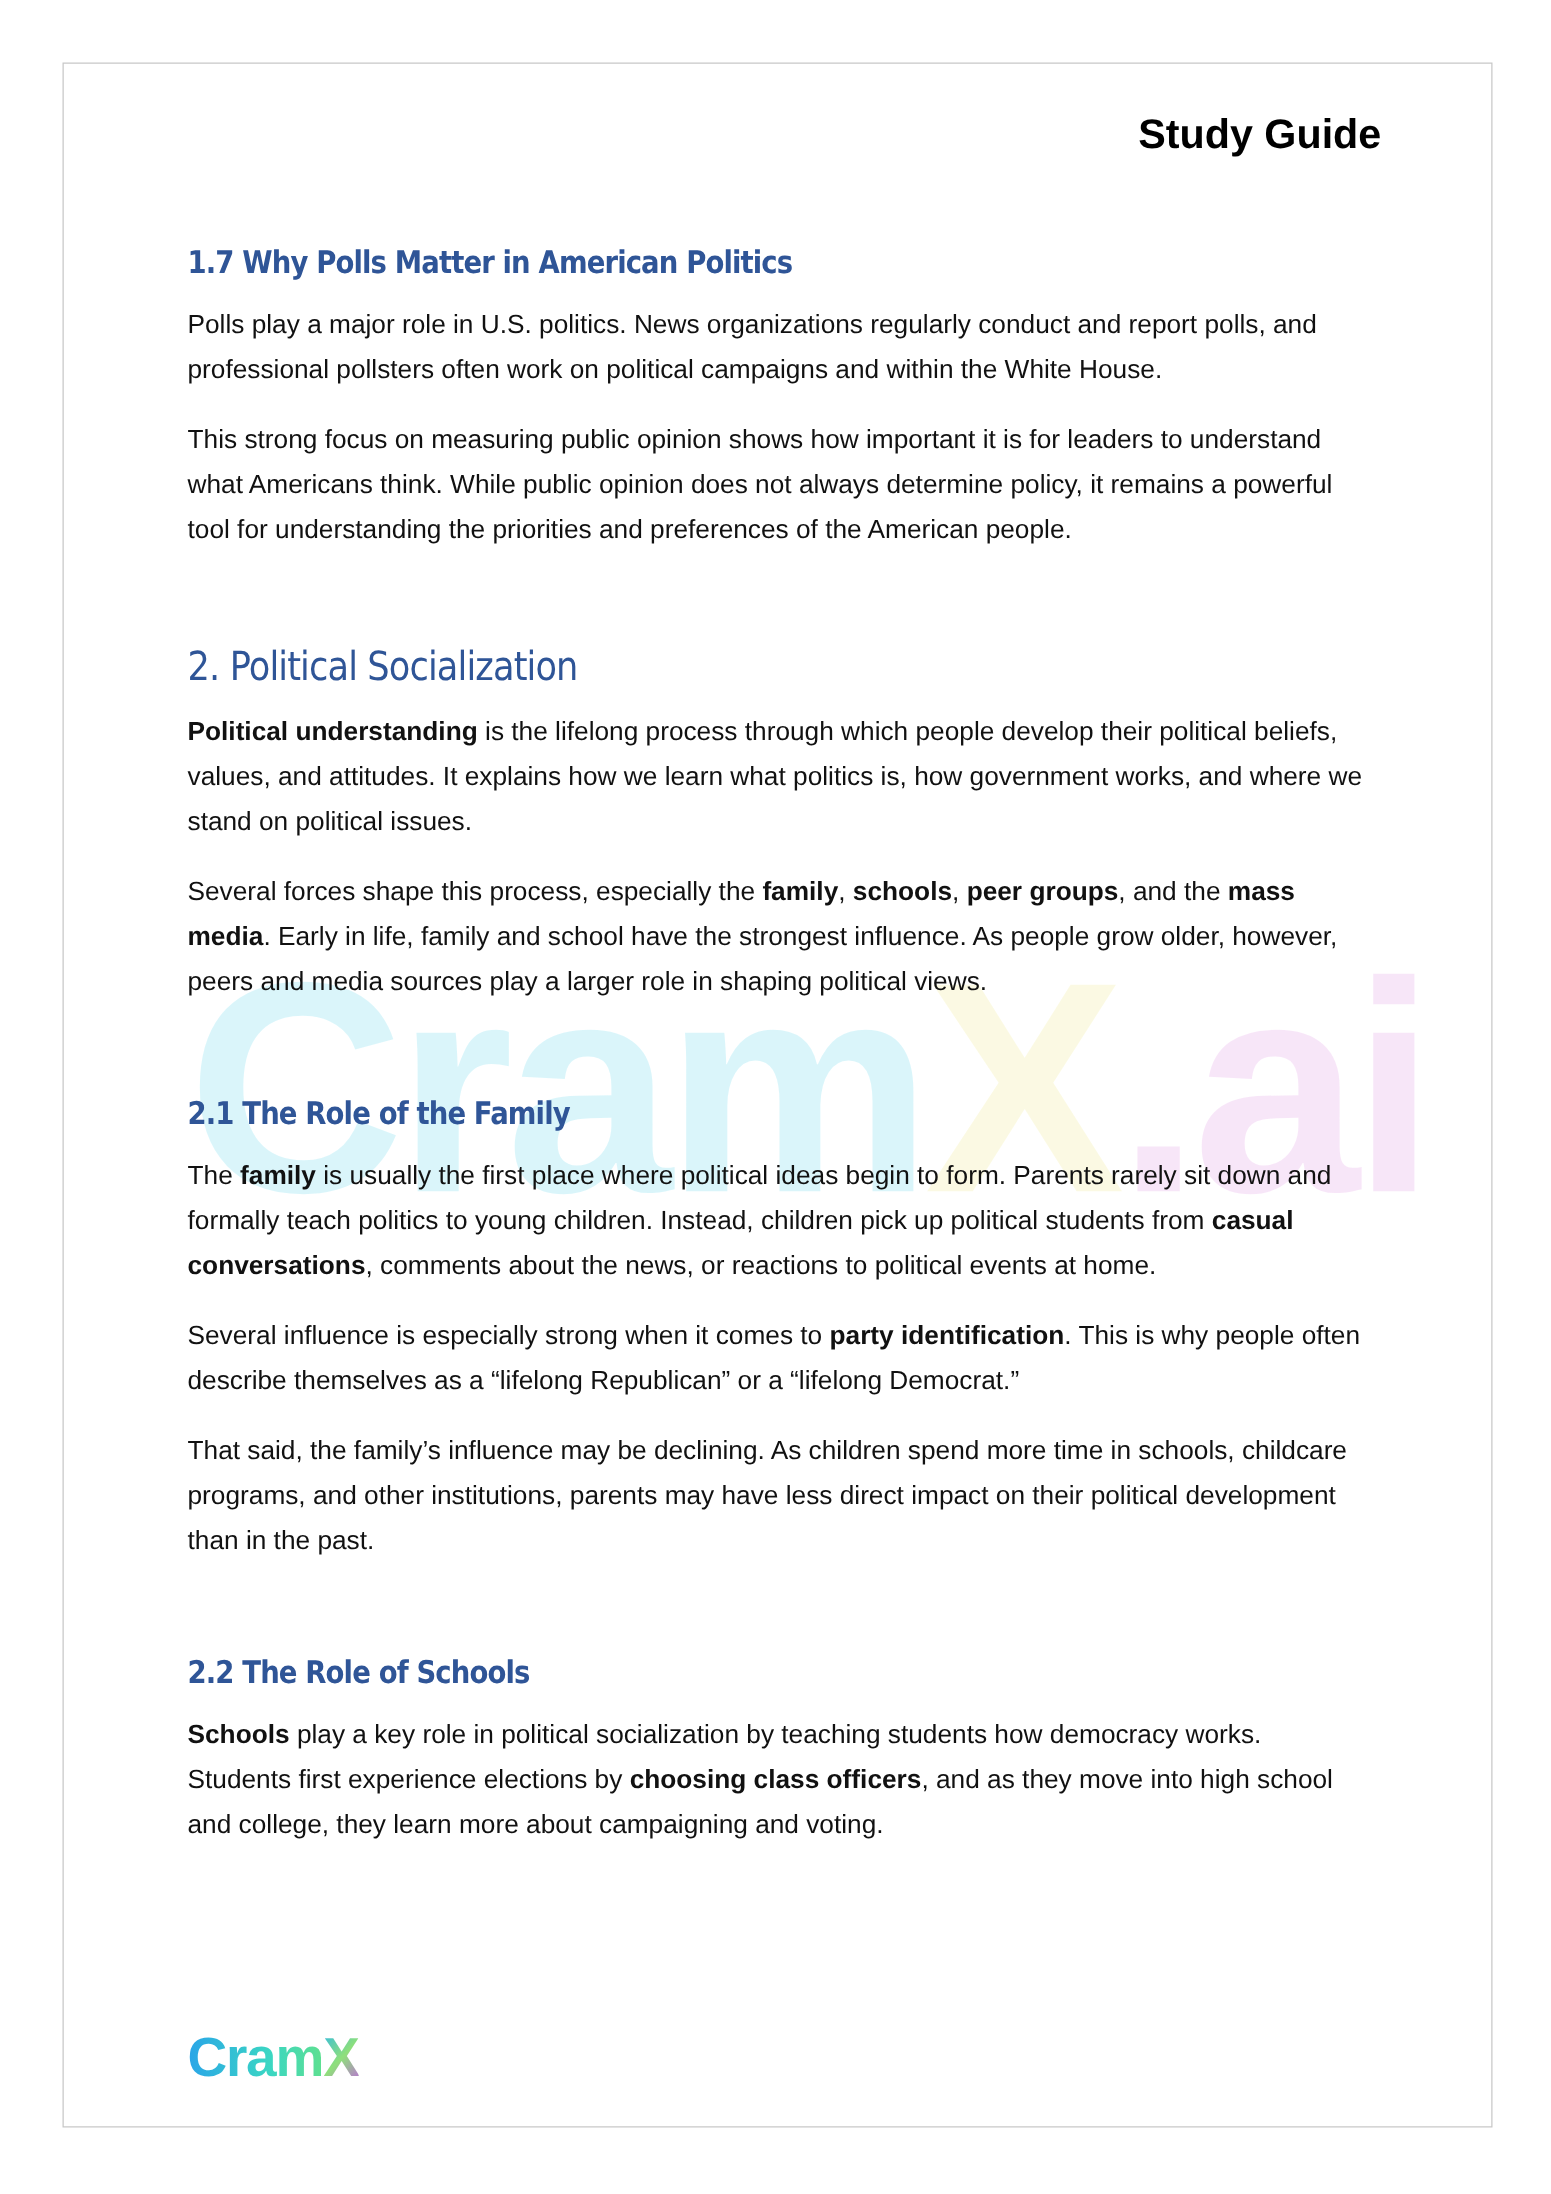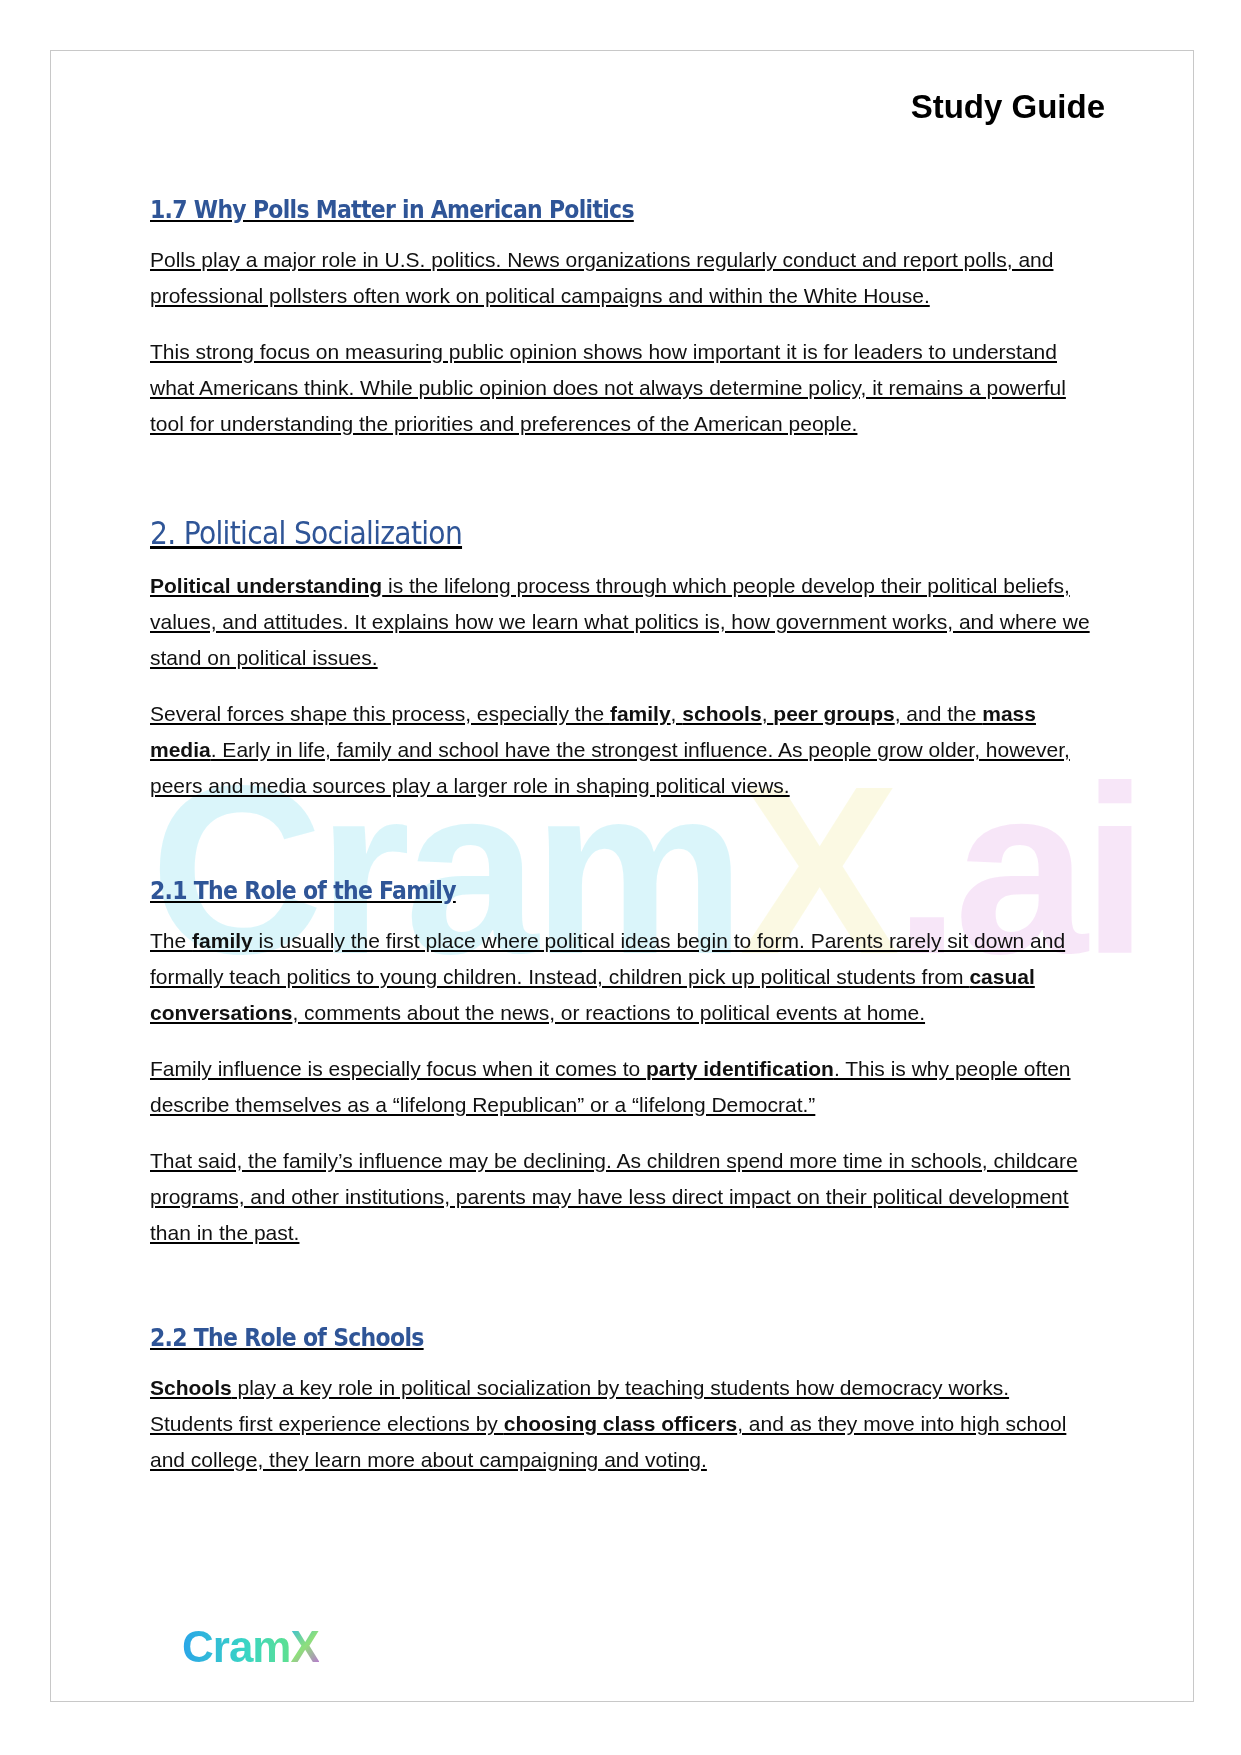--- a/index.html
+++ b/index.html
@@ -1,29 +1,29 @@
 <!DOCTYPE html>
 <html><head>
 <meta charset="utf-8">
 <style>
   html, body { margin: 0; padding: 0; background: #ffffff; }
   body { width: 1241px; height: 1755px; position: relative; overflow: hidden; font-family: "Liberation Sans", sans-serif; }
   .page-frame { position: absolute; left: 50px; top: 50px; width: 1144px; height: 1652px; border: 1px solid #c8c8c8; box-sizing: border-box; background: #fff; }
   .header-title { position: absolute; right: 136px; top: 88px; font-size: 33px; font-weight: bold; color: #000; font-family: "Liberation Sans", sans-serif; }
-  .content { position: absolute; left: 150px; top: 195px; width: 940px; z-index: 2; text-decoration: underline; }
+  .content { position: absolute; left: 150px; top: 195px; width: 940px; z-index: 2; }
   h2.sub { font-family: "DejaVu Sans", sans-serif; font-size: 25px; font-weight: bold; color: #2f5597; margin: 0 0 18px 0; letter-spacing: -0.8px; transform: scaleX(0.88); transform-origin: left; white-space: nowrap; }
   h1.main { font-family: "DejaVu Sans", sans-serif; font-size: 32px; font-weight: normal; color: #2f5597; margin: 0 0 16px 0; letter-spacing: -0.8px; transform: scaleX(0.88); transform-origin: left; white-space: nowrap; }
   p { font-size: 21px; line-height: 36px; color: #111; margin: 0 0 20px 0; }
   b { font-weight: bold; }
   .gap-md { height: 52px; }
   .watermark { position: absolute; left: 150px; top: 770px; width: 950px; height: 200px; z-index: 1; font-family: Liberation Sans, sans-serif; font-weight: bold; font-size: 240px; line-height: 200px; letter-spacing: -6px; opacity: 0.16; white-space: nowrap; pointer-events: none; }
   .wm-c { color: #22c8e6; }
   .wm-x { color: #e9e05a; }
   .wm-ai { color: #d46ad8; }
-  .footer-logo { position: absolute; left: 150px; top: 1622px; font-family: "Liberation Sans", sans-serif; font-weight: bold; font-size: 44px; letter-spacing: -1px; margin-left: 32px; }
+  .footer-logo { position: absolute; left: 150px; top: 1622px; font-family: "Liberation Sans", sans-serif; font-weight: bold; font-size: 44px; letter-spacing: -1px; }
   .logo-cram { background: linear-gradient(90deg, #2aa5e8, #3ad6c3 60%, #5fe08f); -webkit-background-clip: text; background-clip: text; color: transparent; }
   .logo-x { background: linear-gradient(135deg, #2ab8ea, #8fe07a 50%, #c35ee6); -webkit-background-clip: text; background-clip: text; color: transparent; }
 </style>
 </head>
 <body>
 
 <div class="page-frame"></div>
 
 <div class="header-title">Study Guide</div>
 
@@ -37,21 +37,21 @@
   <p>This strong focus on measuring public opinion shows how important it is for leaders to understand what Americans think. While public opinion does not always determine policy, it remains a powerful tool for understanding the priorities and preferences of the American people.</p>
 
   <div class="gap-md"></div>
   <h1 class="main">2. Political Socialization</h1>
   <p><b>Political understanding</b><span> is the lifelong process through which people develop their political beliefs, values, and attitudes. It explains how we learn what politics is, how government works, and where we stand on political issues.</span></p>
   <p><span>Several forces shape this process, especially the </span><b>family</b><span>, </span><b>schools</b><span>, </span><b>peer groups</b><span>, and the </span><b>mass media</b><span>. Early in life, family and school have the strongest influence. As people grow older, however, peers and media sources play a larger role in shaping political views.</span></p>
 
   <div class="gap-md"></div>
   <h2 class="sub">2.1 The Role of the Family</h2>
   <p><span>The </span><b>family</b><span> is usually the first place where political ideas begin to form. Parents rarely sit down and formally teach politics to young children. Instead, children pick up political students from </span><b>casual conversations</b><span>, comments about the news, or reactions to political events at home.</span></p>
-  <p><span>Family influence is especially focus when it comes to </span><b>party identification</b><span>. This is why people often describe themselves as a “lifelong Republican” or a “lifelong Democrat.”</span></p>
+  <p><span>Several influence is especially strong when it comes to </span><b>party identification</b><span>. This is why people often describe themselves as a “lifelong Republican” or a “lifelong Democrat.”</span></p>
   <p>That said, the family’s influence may be declining. As children spend more time in schools, childcare programs, and other institutions, parents may have less direct impact on their political development than in the past.</p>
 
   <div class="gap-md"></div>
   <h2 class="sub">2.2 The Role of Schools</h2>
   <p><b>Schools</b><span> play a key role in political socialization by teaching students how democracy works. Students first experience elections by </span><b>choosing class officers</b><span>, and as they move into high school and college, they learn more about campaigning and voting.</span></p>
 </div>
 
 <div class="footer-logo">
   <span class="logo-cram">Cram</span><span class="logo-x">X</span>
 </div>

